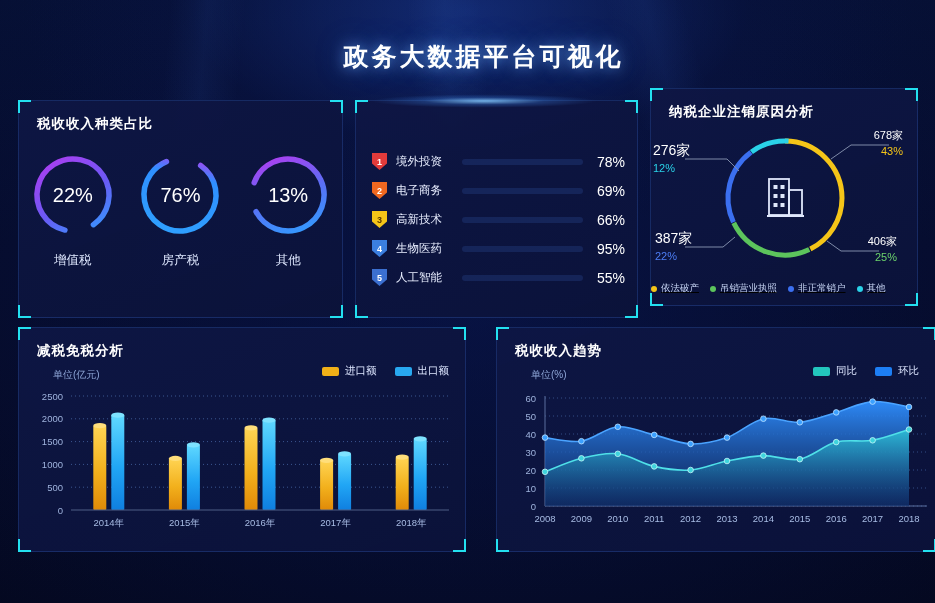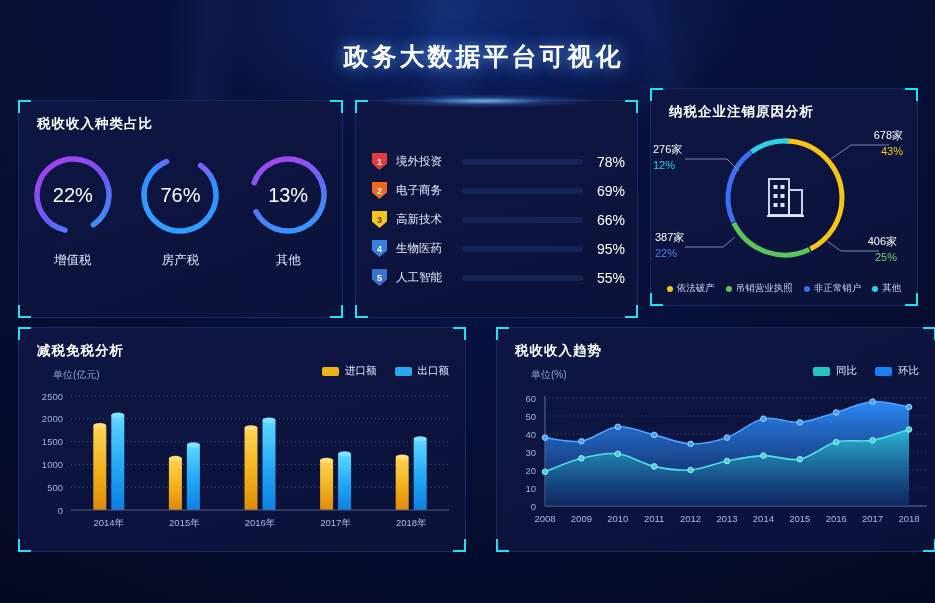--- a/index.html
+++ b/index.html
@@ -90,21 +90,21 @@
   }
   .rank-name { width: 58px; flex: 0 0 58px; font-size: 11.5px; color: #e8eeff; }
   .rank-track { flex: 1 1 auto; height: 6px; border-radius: 3px; background: rgba(40,70,140,0.35); margin: 0 8px; }
   .rank-fill { height: 6px; border-radius: 3px; background: linear-gradient(90deg, #2f6ff0 0%, #4d8bff 60%, #5b97ff 100%); }
   .rank-pct { flex: 0 0 34px; text-align: right; font-size: 14px; color: #ffffff; }
 
   
   .donut-wrap { position: absolute; left: 0; top: 30px; width: 100%; height: 155px; }
   .donut-legend {
     position: absolute; left: 0; bottom: 10px; width: 100%;
-    display: flex; justify-content: center; gap: 11px;
+    display: flex; gap: 11px; text-decoration: underline;
   }
   .leg-item { display: flex; align-items: center; font-size: 9.5px; color: #c8d6f5; }
   .leg-dot { width: 6px; height: 6px; border-radius: 50%; margin-right: 4px; }
 
   
   .unit-label { position: absolute; left: 18px; top: 40px; font-size: 10px; color: #8fa7d8; margin-left: 16px; }
   .chart-legend { position: absolute; right: 16px; top: 36px; display: flex; gap: 18px; align-items: center; }
   .cl-item { display: flex; align-items: center; font-size: 10.5px; color: #dde6ff; }
   .cl-swatch { width: 17px; height: 9px; border-radius: 2px; margin-right: 6px; }
 
@@ -264,26 +264,26 @@
       </g>
     </svg>
 
     
     <div style="position:absolute;left:196px;top:9px;text-align:right;width:56px">
       <div style="font-size:11px;color:#ffffff">678家</div>
       <div style="font-size:11px;color:#f5c518;margin-top:2px">43%</div>
     </div>
     
     <div style="position:absolute;left:2px;top:23px;width:52px;text-align:left">
-      <div style="font-size:11px;color:#ffffff">276家</div>
+      <div style="font-size:14px;color:#ffffff">276家</div>
       <div style="font-size:11px;color:#2ad2e8;margin-top:2px">12%</div>
     </div>
     
     <div style="position:absolute;left:4px;top:111px;width:52px;text-align:left">
-      <div style="font-size:11px;color:#ffffff">387家</div>
+      <div style="font-size:14px;color:#ffffff">387家</div>
       <div style="font-size:11px;color:#4d7ef5;margin-top:2px">22%</div>
     </div>
     
     <div style="position:absolute;left:190px;top:115px;width:56px;text-align:right">
       <div style="font-size:11px;color:#ffffff">406家</div>
       <div style="font-size:11px;color:#6cd46c;margin-top:2px">25%</div>
     </div>
   </div>
 
   <div class="donut-legend">

